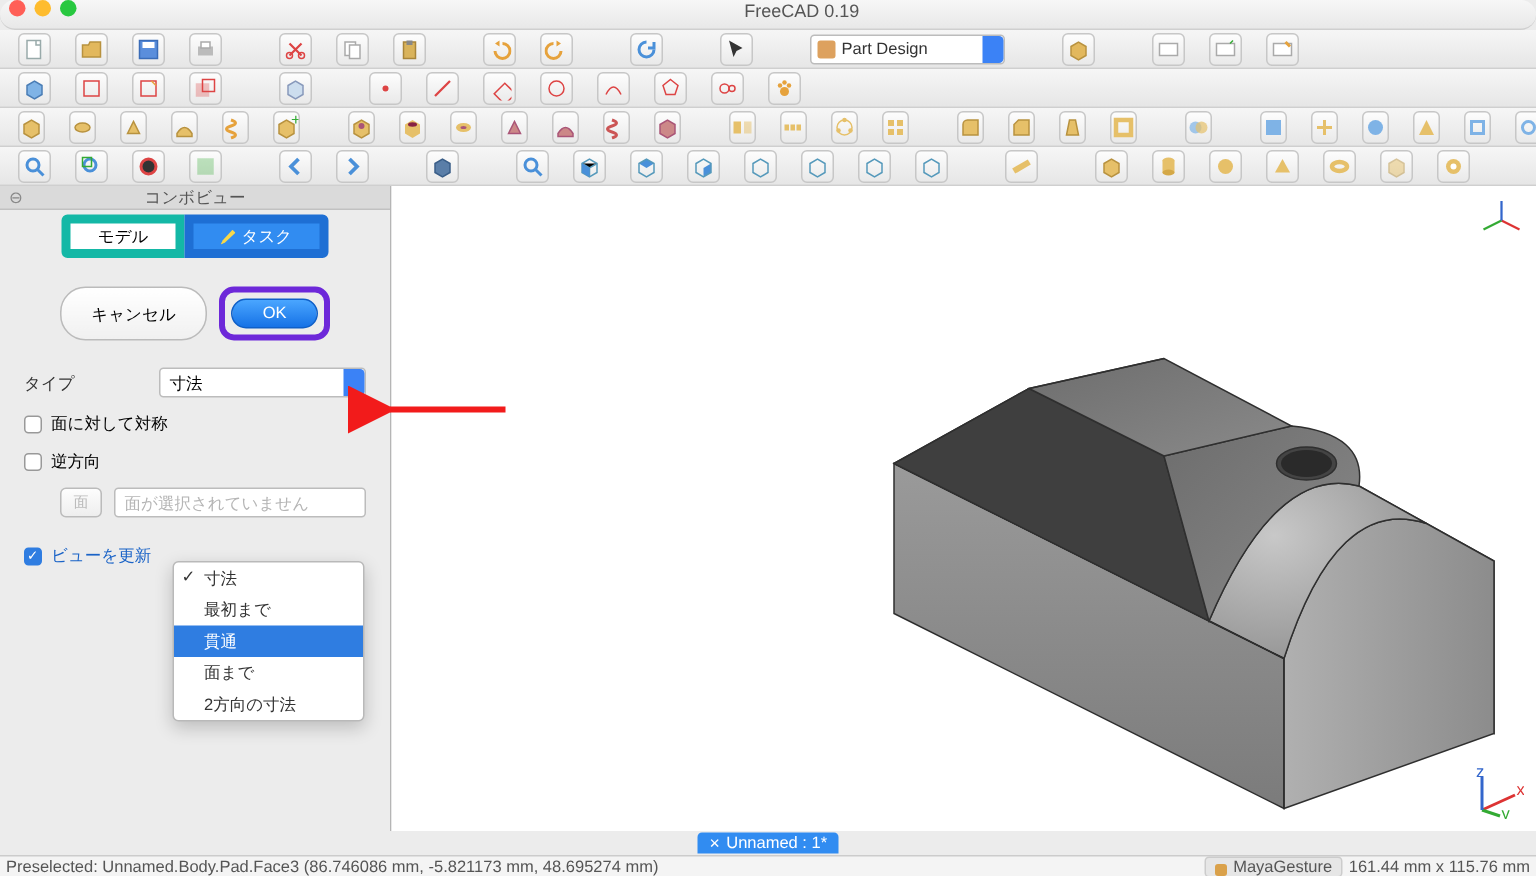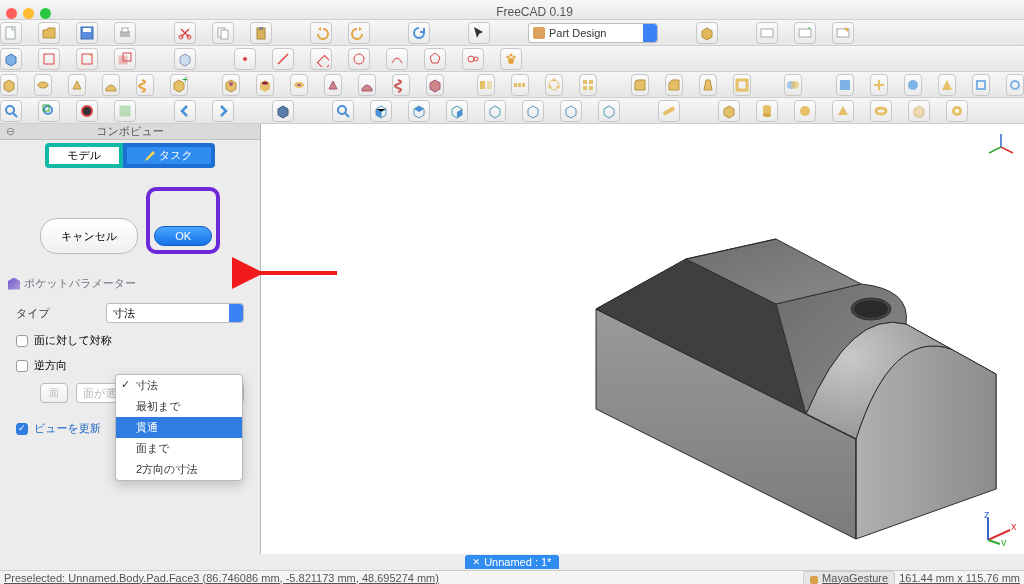--- a/index.html
+++ b/index.html
@@ -1,51 +1,51 @@
 <!DOCTYPE html>
 <html><head>
 <meta charset="utf-8">
 <style>
   * { box-sizing: border-box; margin: 0; padding: 0; font-family: "Hiragino Sans", "Helvetica Neue", Arial, sans-serif; font-size: 11px; }
   body { width: 1024px; height: 584px; background: #ececec; overflow: hidden; position: relative; }
 
   
-  .titlebar { height: 20px; background: linear-gradient(#f7f7f7,#e8e8e8); display:flex; align-items:flex-end; padding:0 6px; border-bottom:1px solid #cfcfcf;}
+  .titlebar { height: 20px; background: linear-gradient(#f7f7f7,#e8e8e8); display:flex; align-items:flex-start; padding:0 6px; border-bottom:1px solid #cfcfcf;border-radius:10px;}
   .traffic { display:flex; gap:6px; }
   .tlight { width:11px; height:11px; border-radius:50%; }
   .red{background:#ff5f57}.yellow{background:#febc2e}.green{background:#28c840}
   .title { flex:1; text-align:center; color:#555; font-size:12px; }
 
   
-  .toolbar { height:26px; background:linear-gradient(#f6f6f6,#e6e6e6); border-bottom:1px solid #cfcfcf; display:flex; align-items:center; padding:0 0; gap:16px;}
+  .toolbar { height:26px; background:linear-gradient(#f6f6f6,#e6e6e6); border-bottom:1px solid #cfcfcf; display:flex; align-items:center; padding:0 12px; gap:16px;}
   .tbtn { width:22px; height:22px; background:linear-gradient(#fdfdfd,#e9e9e9); border:1px solid #c7c7c7; border-radius:4px; display:flex; align-items:center; justify-content:center; color:#888;}
   .sep{ width:6px; }
   .wbcombo{ height:20px; width:130px; background:#fff;border:1px solid #bcbcbc;border-radius:3px; font-size:11px; display:flex;align-items:center;padding:0 4px;color:#333; position:relative;}
   .wbcombo::after{content:"";position:absolute;right:0;top:0;bottom:0;width:14px;background:#3b82f6;border-radius:0 3px 3px 0;}
   .wbcombo .ico{width:12px;height:12px;background:#DDA15E;border-radius:2px;margin-right:4px;}
 
   .ticon{width:16px;height:16px;}
 
   
   .main { display:flex; height: calc(100% - 20px - 26px*4 - 16px - 14px); }
   .panel { width:261px; background:#ececec; border-right:1px solid #b5b5b5; display:flex; flex-direction:column; }
   .panel-head{height:16px;background:#dadada;color:#555;display:flex;align-items:center;justify-content:center;font-size:10px;border-bottom:1px solid #c1c1c1;}
   .panel-head .x{position:absolute;left:6px;color:#888;}
   .panel-wrap{position:relative;}
 
   .tabs{display:flex;justify-content:center;gap:0;margin:3px 0;}
-  .tab{padding:1px 18px;background:#fff;border:4px solid #14b8a6;font-size:11px;}
+  .tab{padding:1px 18px;background:#fff;border:6px solid #14b8a6;font-size:11px;}
   .tab.l{border-radius:4px 0 0 4px;}
   .tab.r{border-radius:0 4px 4px 0;}
   .tab.active{background:#318cf1;color:#fff;border-color:#1e6fd4;}
   .tab .ticon2{display:inline-block;width:10px;height:10px;vertical-align:middle;margin-right:4px;}
   .pencil{background:#f7d84a;clip-path:polygon(0% 100%,15% 70%,80% 0%,100% 20%,30% 85%);}
 
   .btnrow{display:flex;justify-content:center;gap:8px;margin:16px 0 18px;}
-  .macbtn{padding:3px 20px;background:linear-gradient(#fff,#f0f0f0);border:1px solid #bbb;border-radius:17px;font-size:11px;margin-top:31px;}
+  .macbtn{padding:3px 20px;background:linear-gradient(#fff,#f0f0f0);border:1px solid #bbb;border-radius:17px;font-size:11px;}
   .macbtn.primary{background:linear-gradient(#4aa6ff,#1672e6);color:#fff;border-color:#0f5fc7;}
   .ok-box{border:4px solid #6d28d9;border-radius:10px;padding:4px;}
 
   .section-title{color:#6b7280;font-size:11px;margin:4px 8px 12px;display:flex;align-items:center;gap:4px;}
   .prism{width:12px;height:12px;background:linear-gradient(135deg,#6a5acd,#b19cd9);clip-path:polygon(50% 0,100% 30%,100% 100%,0 100%,0 30%);} 
 
   .form{padding:0 16px;}
   .row{display:flex;align-items:center;margin-bottom:10px;position:relative;}
   .lbl{width:90px;color:#333;}
   .combo{flex:1;height:20px;background:#fff;border:1px solid #bcbcbc;border-radius:3px;display:flex;align-items:center;padding:0 6px;position:relative;}
@@ -73,21 +73,21 @@
   .model{position:absolute;left:290px;top:90px;width:470px;height:350px;}
   .axes-sm{position:absolute;right:8px;top:8px;width:30px;height:30px;}
   .axes-lg{position:absolute;right:8px;bottom:8px;width:34px;height:34px;}
 
   
   .view-tab{height:16px;background:#ececec;display:flex;align-items:center;justify-content:center;}
   .vt{background:#318cf1;color:#fff;padding:1px 8px;border-radius:3px 3px 0 0;font-size:10px;display:flex;align-items:center;gap:4px;}
   .vt .x{font-size:9px;}
 
   
-  .status{height:14px;background:#f4f4f4;border-top:1px solid #ccc;display:flex;align-items:center;padding:0 4px;font-size:10px;color:#555;text-decoration:underline;}
+  .status{height:14px;background:#f4f4f4;border-top:1px solid #ccc;display:flex;align-items:center;padding:0 4px;font-size:10px;color:#555;}
   .status .fill{flex:1;}
   .status .chip{background:#e6e6e6;border:1px solid #ccc;border-radius:3px;padding:0 6px;margin:0 4px;display:flex;align-items:flex-end;gap:4px;}
   .pad-ico{width:8px;height:8px;background:#daa14a;border-radius:2px;}
 </style>
 </head>
 <body>
 
 <div class="titlebar">
   <div class="traffic">
     <div class="tlight red"></div>
@@ -579,24 +579,20 @@
     </div>
     <div class="tabs">
       <div class="tab l"><span>モデル</span></div>
       <div class="tab r active"><span class="ticon2 pencil"></span><span>タスク</span></div>
     </div>
     <div class="btnrow">
       <button class="macbtn">キャンセル</button>
       <span class="ok-box">
         <button class="macbtn primary">OK</button>
       </span>
-    </div>
-    <div class="section-title">
-      <span class="prism"></span>
-      <span>ポケットパラメーター</span>
     </div>
     <div class="form">
       <div class="row">
         <span class="lbl">タイプ</span>
         <div class="combo">
             <span>寸法</span>
           </div>
       </div>
       <div class="row">
         <span class="chk"></span>

